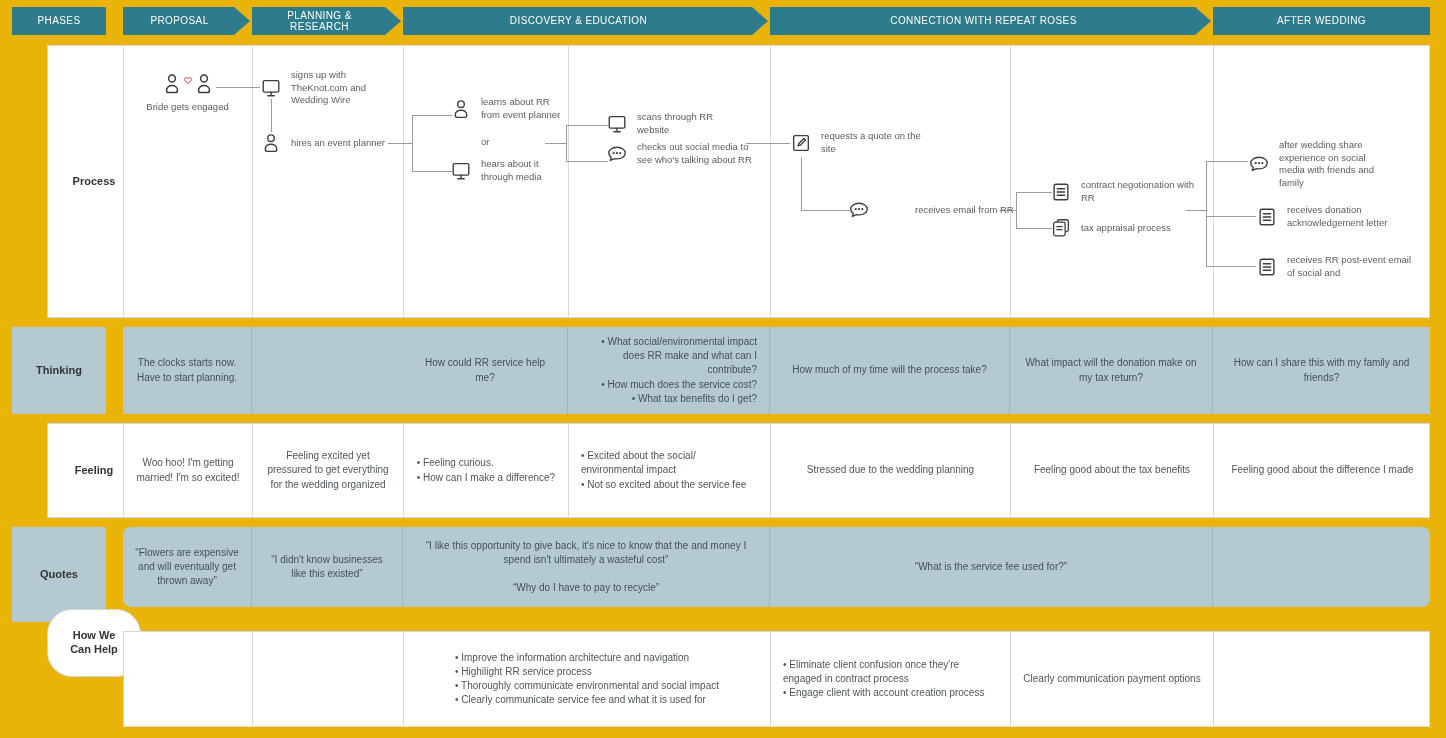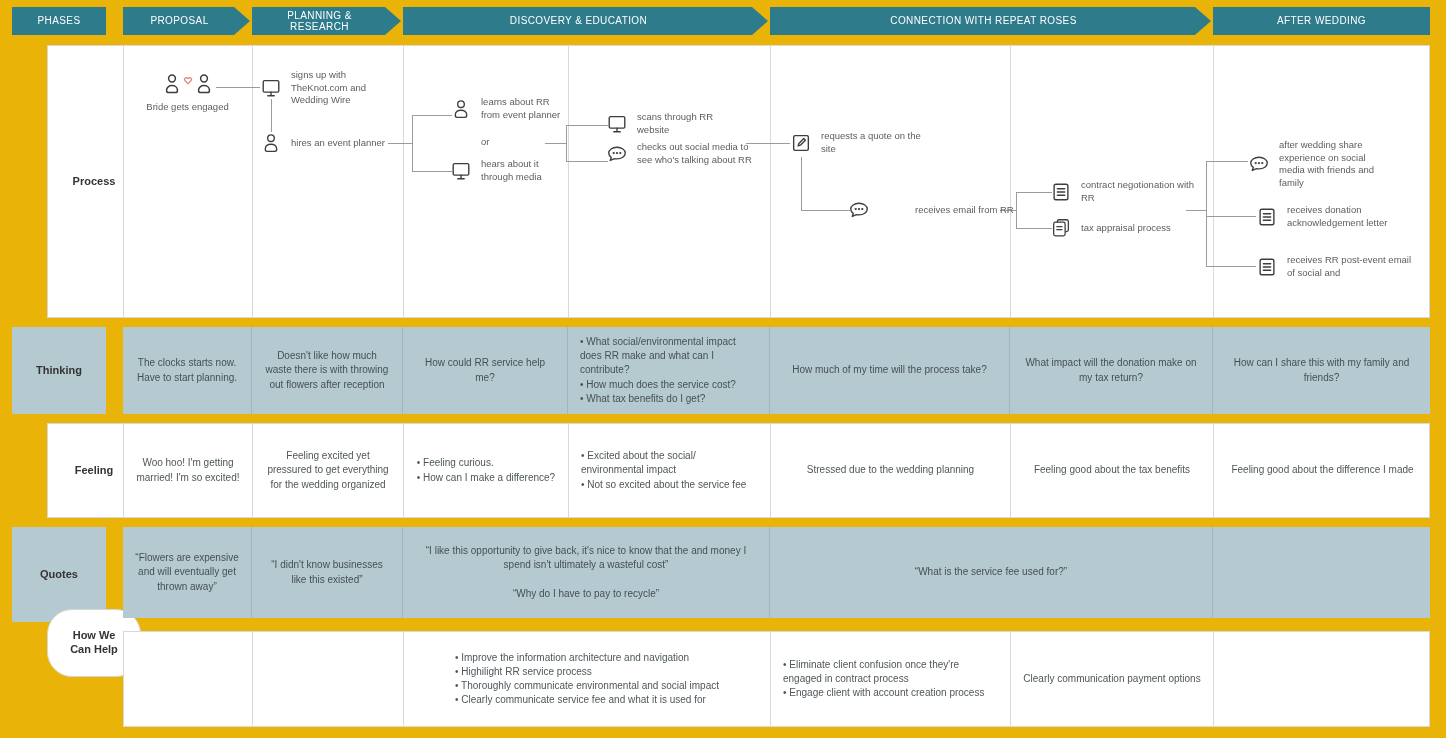--- a/index.html
+++ b/index.html
@@ -88,43 +88,42 @@
     <div class="cell" style="left:129px;width:151px;"></div>
     <div class="cell" style="left:280px;width:165px;"></div>
     <div class="cell" style="left:445px;width:202px;"></div>
     <div class="cell" style="left:647px;width:240px;"></div>
     <div class="cell" style="left:887px;width:203px;"></div>
     <div class="cell last" style="left:1090px;width:217px;"></div>
   </div>
 
   <div class="cells band" style="top:327px;height:87px;">
     <div class="cell" style="left:0;width:129px;">The clocks starts now. Have to start planning.</div>
-    <div class="cell" style="left:129px;width:151px;">Doesn't like how much waste there is with throwing out flowers after reception</div>
     <div class="cell" style="left:280px;width:165px;">How could RR service help me?</div>
-    <div class="cell bullets" style="left:445px;width:202px;">• What social/environmental impact does RR make and what can I contribute?
+    <div class="cell bullets" style="left:445px;width:202px;text-align:right;">• What social/environmental impact does RR make and what can I contribute?
 • How much does the service cost?
 • What tax benefits do I get?</div>
     <div class="cell" style="left:647px;width:240px;">How much of my time will the process take?</div>
     <div class="cell" style="left:887px;width:203px;">What impact will the donation make on my tax return?</div>
     <div class="cell last" style="left:1090px;width:217px;">How can I share this with my family and friends?</div>
   </div>
 
   <div class="cells white" style="top:423px;height:95px;">
     <div class="cell" style="left:0;width:129px;">Woo hoo!  I'm getting married!  I'm so excited!</div>
     <div class="cell" style="left:129px;width:151px;">Feeling excited yet pressured to get everything for the wedding organized</div>
     <div class="cell bullets" style="left:280px;width:165px;">• Feeling curious.
 • How can I make a difference?</div>
     <div class="cell bullets" style="left:445px;width:202px;">• Excited about the social/ environmental impact
 • Not so excited about the service fee</div>
     <div class="cell" style="left:647px;width:240px;">Stressed due to the wedding planning</div>
     <div class="cell" style="left:887px;width:203px;">Feeling good about the tax benefits</div>
     <div class="cell last" style="left:1090px;width:217px;">Feeling good about the difference I made</div>
   </div>
 
-  <div class="cells band" style="top:527px;height:91px;">
+  <div class="cells band" style="top:527px;height:80px;border-radius:8px;">
     <div class="cell" style="left:0;width:129px;">“Flowers are expensive and will eventually get thrown away”</div>
     <div class="cell" style="left:129px;width:151px;">“I didn't know businesses like this existed”</div>
     <div class="cell" style="left:280px;width:367px;">“I like this opportunity to give back, it's nice to know that the and money I spend isn't ultimately a wasteful cost”
 
 “Why do I have to pay to recycle”</div>
     <div class="cell" style="left:647px;width:443px;">“What is the service fee used for?”</div>
     <div class="cell last" style="left:1090px;width:217px;"></div>
   </div>
 
   <div class="cells white" style="top:631px;height:96px;">

